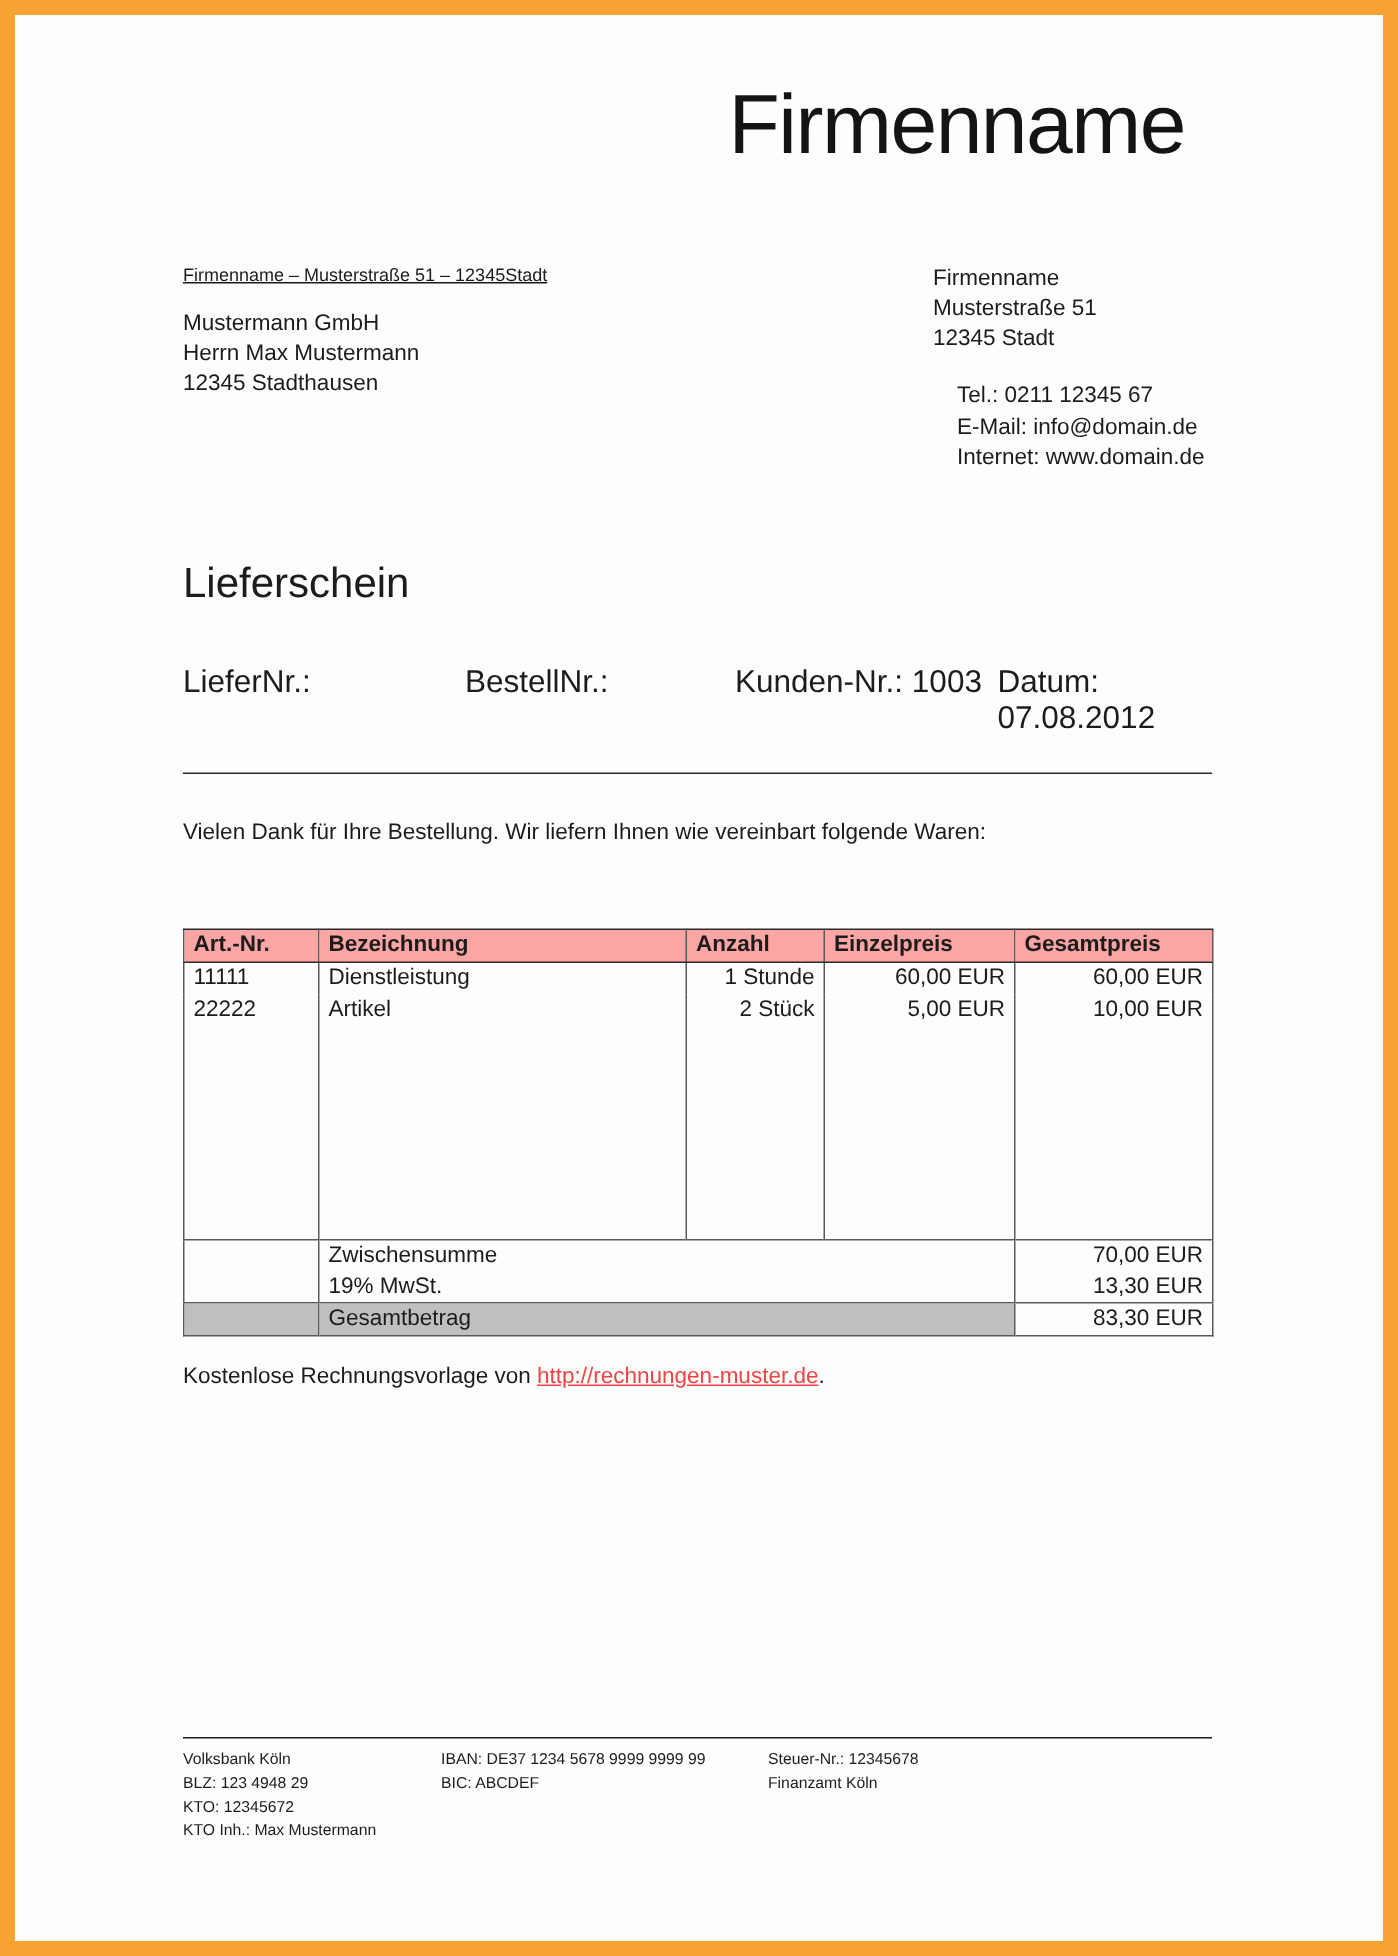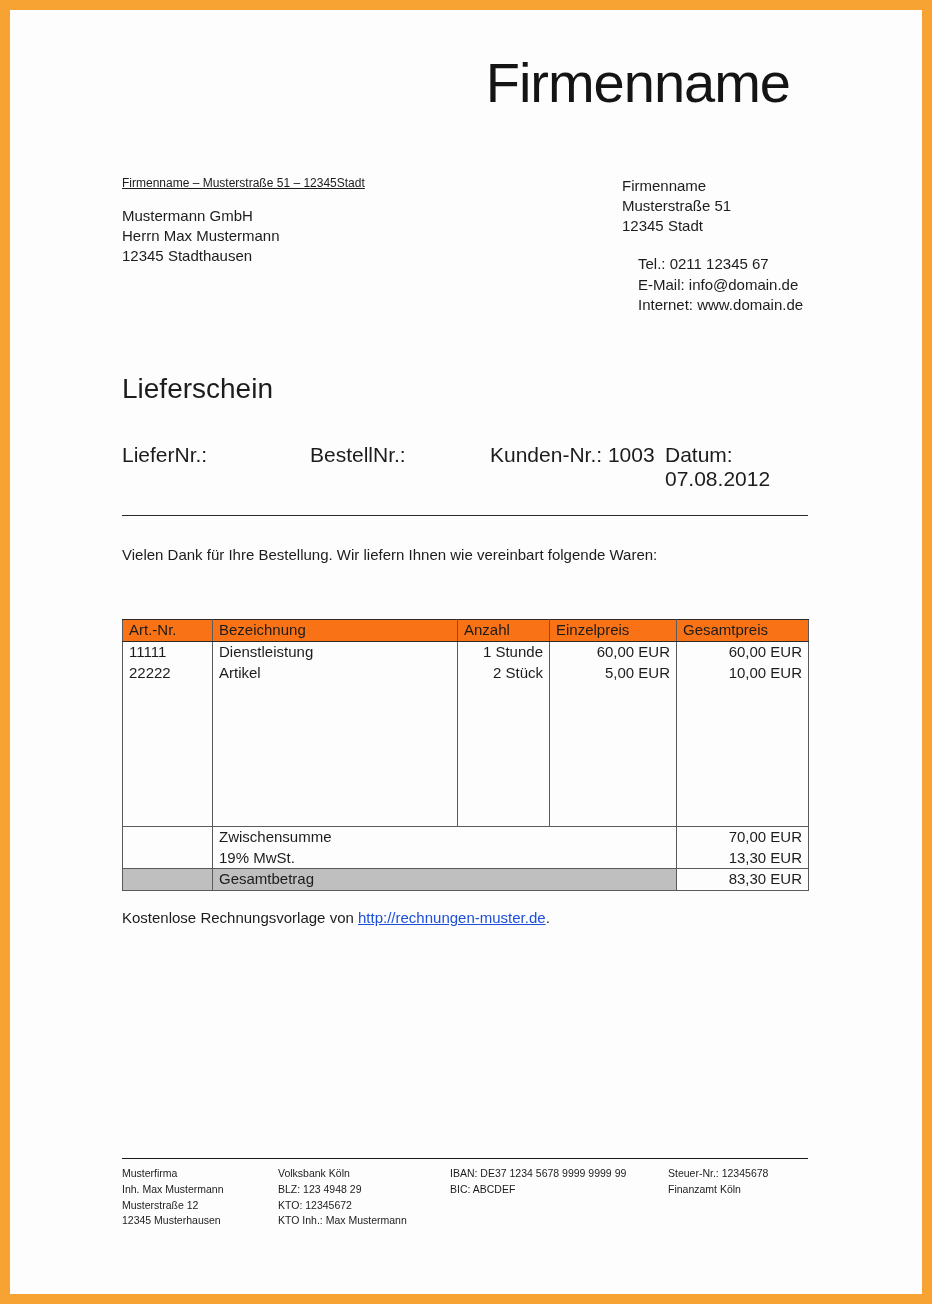--- a/index.html
+++ b/index.html
@@ -96,22 +96,22 @@
   table.items col.c-bez  { width: 245px; }
   table.items col.c-anz  { width: 92px; }
   table.items col.c-ein  { width: 127px; }
   table.items col.c-ges  { width: 132px; }
   table.items th, table.items td {
     padding: 1px 6px;
     vertical-align: top;
     overflow: hidden;
   }
   table.items thead th {
-    background: #f97316;
-    font-weight: 400;
+    background: #fca5a5;
+    font-weight: 700;
     text-align: left;
     border-top: 1px solid #2a2a2a;
     border-bottom: 1px solid #2a2a2a;
     height: 22px;
   }
   .num, th.num { text-align: right; }
   .vline-r { border-right: 1px solid #5a5a5a; }
   tr.item-row td { height: 21px; }
   tr.spacer-row td { height: 143px; }
   tr.total-row td { height: 21px; }
@@ -125,21 +125,21 @@
   
   .ownership {
     margin-top: 74px;
     font-size: 15px;
   }
   .source-note {
     margin-top: 18px;
     font-size: 15px;
   }
   .source-note a {
-    color: #1d4ed8;
+    color: #ef4444;
     text-decoration: underline;
   }
 
   
   .footer {
     position: absolute;
     left: 112px;
     right: 114px;
     top: 1148px;
   }
@@ -263,26 +263,20 @@
 
     <div class="source-note">
       <span>Kostenlose Rechnungsvorlage von </span><a href="#">http://rechnungen-muster.de</a><span>.</span>
     </div>
 
   </div>
 
   <div class="footer">
     <hr class="footer-line">
     <div class="footer-cols">
-      <div class="fcol-1">
-        <div>Musterfirma</div>
-        <div>Inh. Max Mustermann</div>
-        <div>Musterstraße 12</div>
-        <div>12345 Musterhausen</div>
-      </div>
       <div class="fcol-2">
         <div>Volksbank Köln</div>
         <div>BLZ: 123 4948 29</div>
         <div>KTO: 12345672</div>
         <div>KTO Inh.: Max Mustermann</div>
       </div>
       <div class="fcol-3">
         <div>IBAN: DE37 1234 5678 9999 9999 99</div>
         <div>BIC: ABCDEF</div>
       </div>

